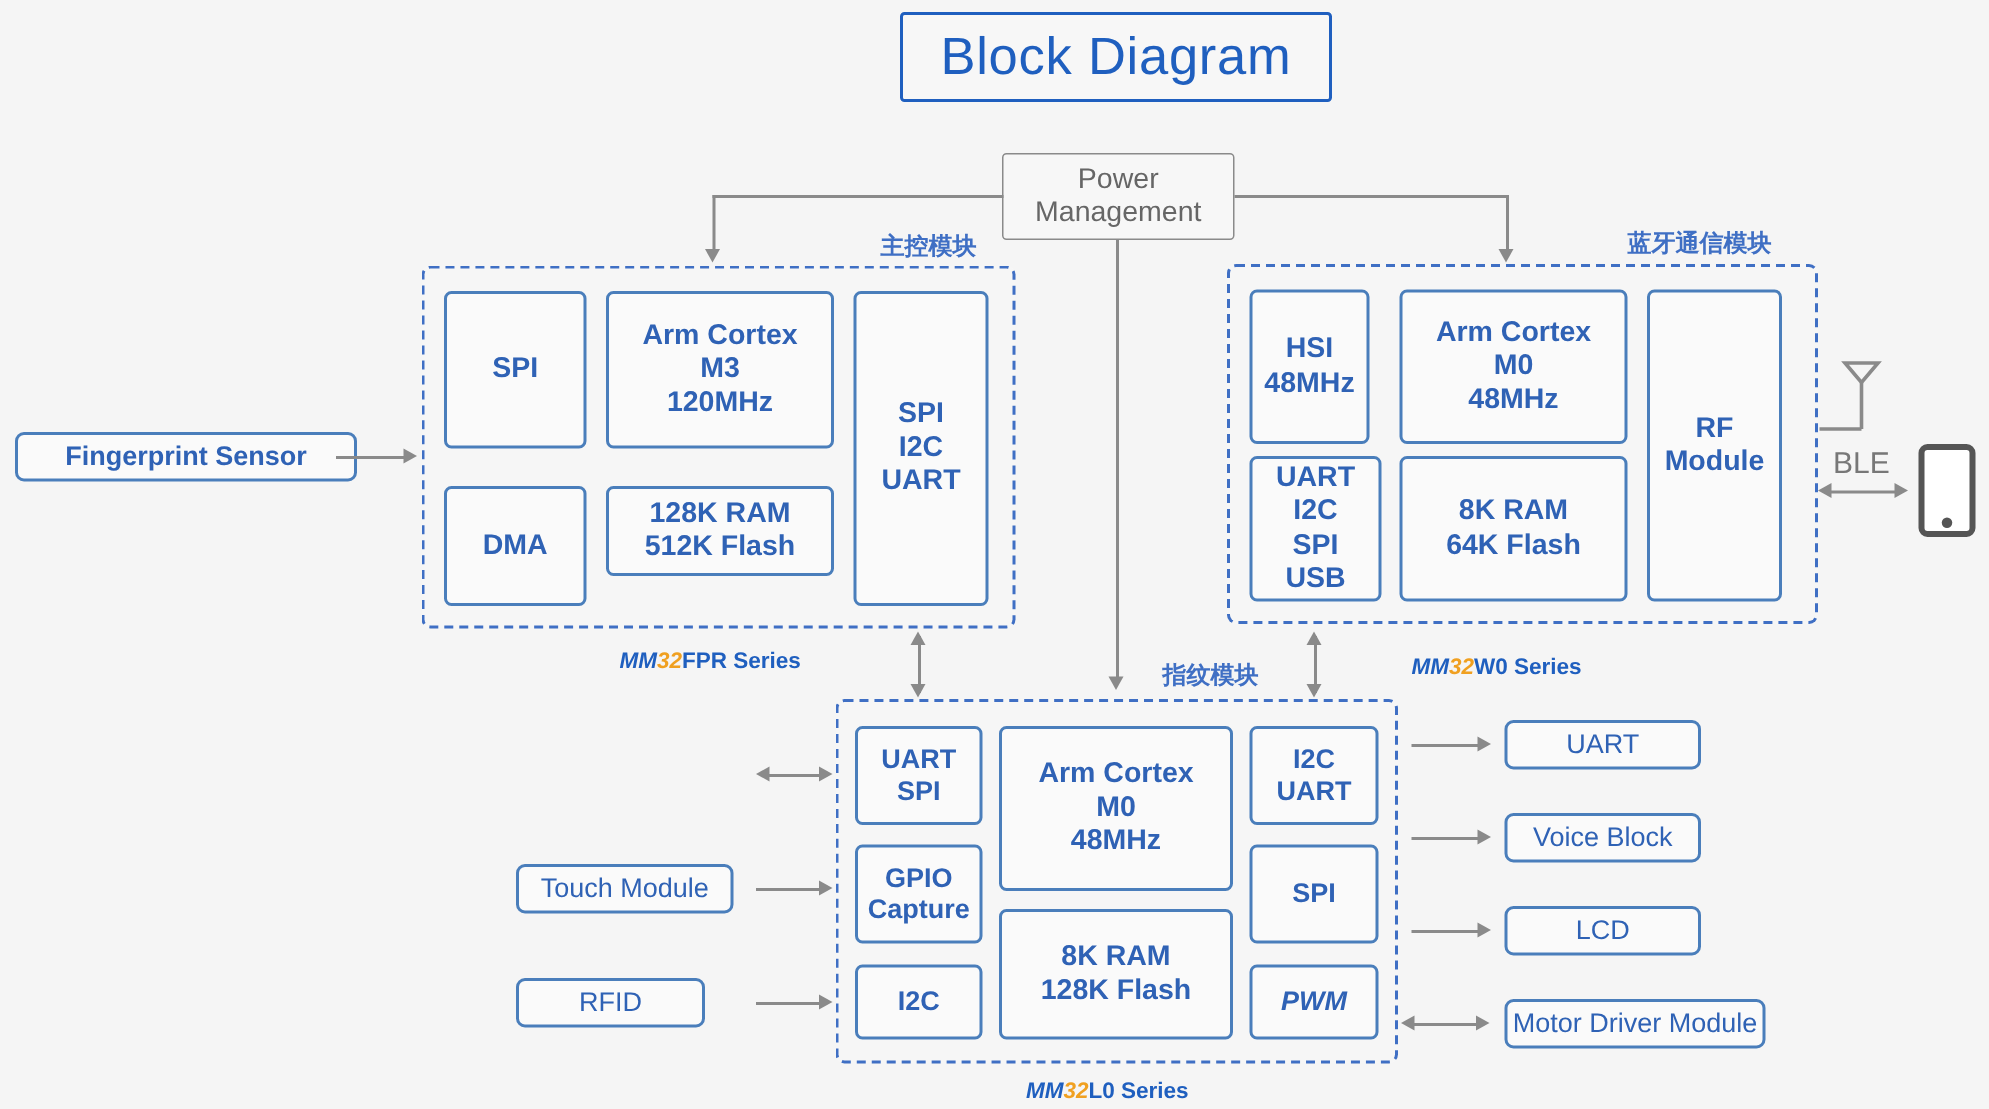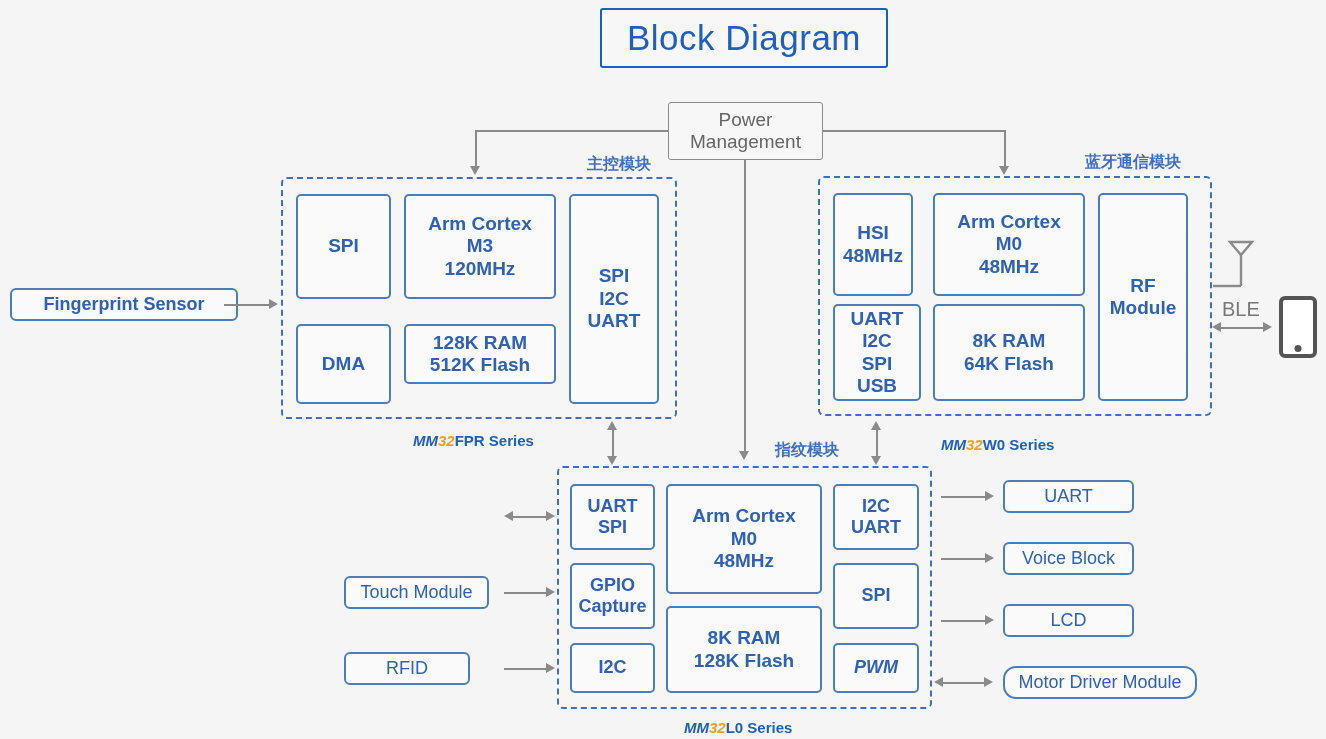--- a/index.html
+++ b/index.html
@@ -273,21 +273,21 @@
   <div class="ah right" style="left:985px; top:491px;"></div>
 
   <div class="abs pill" style="left:1003px; top:542px; width:131px;">Voice Block</div>
   <div class="ln h" style="left:941px; top:558px; width:46px;"></div>
   <div class="ah right" style="left:985px; top:553px;"></div>
 
   <div class="abs pill" style="left:1003px; top:604px; width:131px;">LCD</div>
   <div class="ln h" style="left:941px; top:620px; width:46px;"></div>
   <div class="ah right" style="left:985px; top:615px;"></div>
 
-  <div class="abs pill" style="left:1003px; top:666px; width:194px;border-radius:13px;">Motor Driver Module</div>
+  <div class="abs pill" style="left:1003px; top:666px; width:174px;">Motor Driver Module</div>
   <div class="ah left" style="left:934px; top:677px;"></div>
   <div class="ln h" style="left:942px; top:682px; width:44px;"></div>
   <div class="ah right" style="left:984px; top:677px;"></div>
 
   <div class="abs" style="left:1208px; top:228px; width:72px; height:72px;">
     <svg width="72" height="72" viewBox="0 0 72 72">
       <path d="M22 14 L44 14 L33 27 Z" fill="none" stroke="#8a8a8a" stroke-width="2.4"></path>
       <line x1="33" y1="27" x2="33" y2="58" stroke="#8a8a8a" stroke-width="2.4"></line>
       <line x1="33" y1="58" x2="5" y2="58" stroke="#8a8a8a" stroke-width="2.4"></line>
     </svg>

